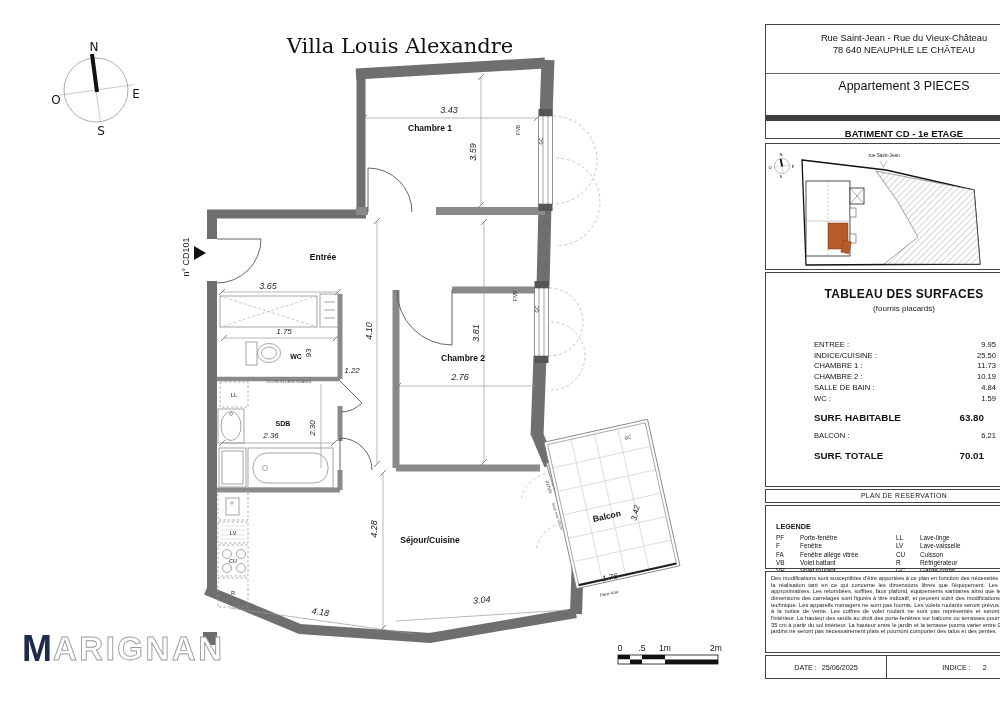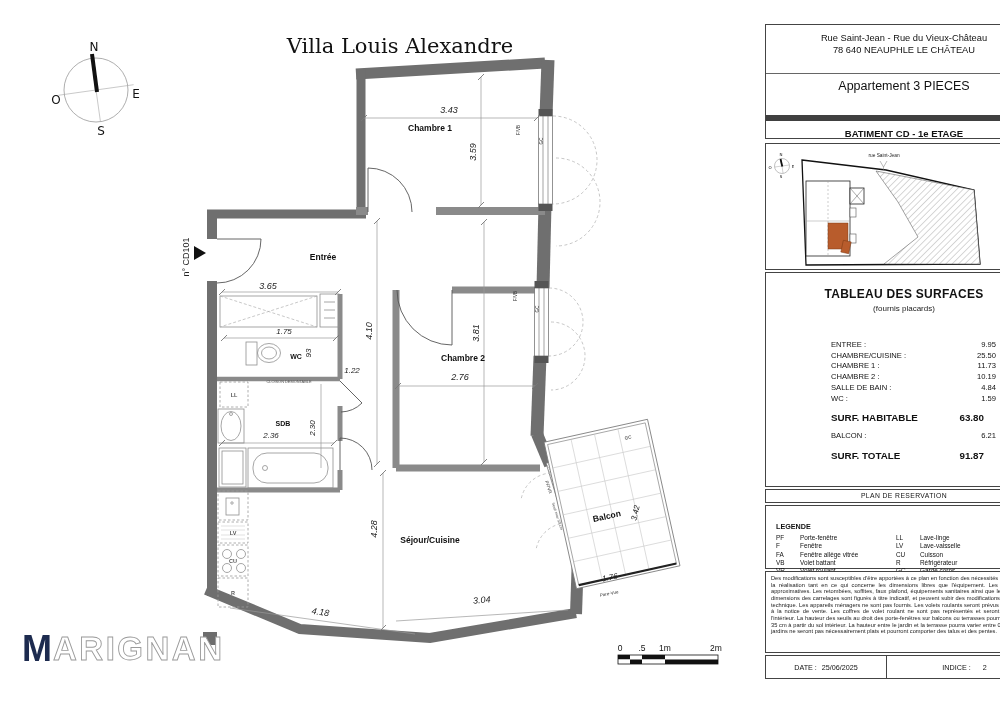--- a/index.html
+++ b/index.html
@@ -31,21 +31,21 @@
 
   
   .sb-box{position:absolute;left:765px;width:278px;border:1px solid #444;background:#fff;
           box-sizing:border-box;z-index:2;}
   .addr{padding-top:8px;text-align:center;font-size:9.3px;line-height:11.5px;color:#111;height:40px;}
   .apt{border-top:1px solid #666;text-align:center;font-size:12.5px;line-height:16px;padding-top:4px;height:37px;color:#111;}
   .bat{border-top:6px solid #404040;text-align:center;font-weight:bold;font-size:9.5px;padding:7px 0 0 0;height:26px;box-sizing:border-box;color:#111;}
   .surf-title{margin-top:14px;text-align:center;font-weight:bold;font-size:12px;letter-spacing:.3px;color:#111;}
   .surf-sub{text-align:center;font-size:8px;margin-top:3px;color:#222;}
   .srow{display:flex;margin:0 34px 0 48px;font-size:7.6px;line-height:9.7px;color:#111;}
-  .srow .lab{flex:1;text-align:left;margin-left:17px;}
+  .srow .lab{flex:1;text-align:left;}
   .srow .val{width:32px;text-align:right;}
   .srow .unit{width:12px;text-align:right;font-size:5.6px;padding-top:1px;}
   .srow.big{font-size:9.8px;font-weight:bold;line-height:12px;margin-top:8px;gap:12px;}
   .srow.big .unit{font-size:6px;font-weight:normal;}
   .resv{text-align:center;font-size:6.8px;letter-spacing:.4px;padding-top:2px;color:#111;}
   .leg-title{font-size:7.2px;font-weight:bold;margin:16px 0 3px 10px;color:#111;}
   .leg-grid{display:grid;grid-template-columns:24px 96px 24px auto;margin-left:10px;
             font-size:6.4px;line-height:8.3px;color:#111;}
   .leg-sym{display:flex;align-items:center;margin:3px 0 0 10px;font-size:6.4px;color:#111;}
   .leg-sym .ic1{width:16px;height:6px;border:.7px solid #444;margin-right:8px;position:relative;}
@@ -359,21 +359,21 @@
 <div class="sb-box" style="top:272px;height:215px;">
   <div class="surf-title">TABLEAU DES SURFACES</div>
   <div class="surf-sub">(fournis placards)</div>
   <div style="height:27px"></div>
   <div class="srow">
         <span class="lab">ENTREE :</span>
         <span class="val">9.95</span>
         <span class="unit">m²</span>
       </div>
   <div class="srow">
-        <span class="lab">CHAMBRE/CUISINE :</span>
+        <span class="lab">INDICE/CUISINE :</span>
         <span class="val">25.50</span>
         <span class="unit">m²</span>
       </div>
   <div class="srow">
         <span class="lab">CHAMBRE 1 :</span>
         <span class="val">11.73</span>
         <span class="unit">m²</span>
       </div>
   <div class="srow">
         <span class="lab">CHAMBRE 2 :</span>
@@ -395,21 +395,21 @@
         <span class="val">63.80</span>
         <span class="unit">m²</span>
       </div>
   <div class="srow" style="margin-top:6px">
         <span class="lab">BALCON :</span>
         <span class="val">6.21</span>
         <span class="unit">m²</span>
       </div>
   <div class="srow big">
         <span class="lab">SURF. TOTALE</span>
-        <span class="val">91.87</span>
+        <span class="val">70.01</span>
         <span class="unit">m²</span>
       </div>
 </div>
 
 <div class="sb-box" style="top:489px;height:14px;">
   <div class="resv">PLAN DE RESERVATION</div>
 </div>
 
 <div class="sb-box" style="top:505px;height:64px;">
   <div class="leg-title">LEGENDE</div>

